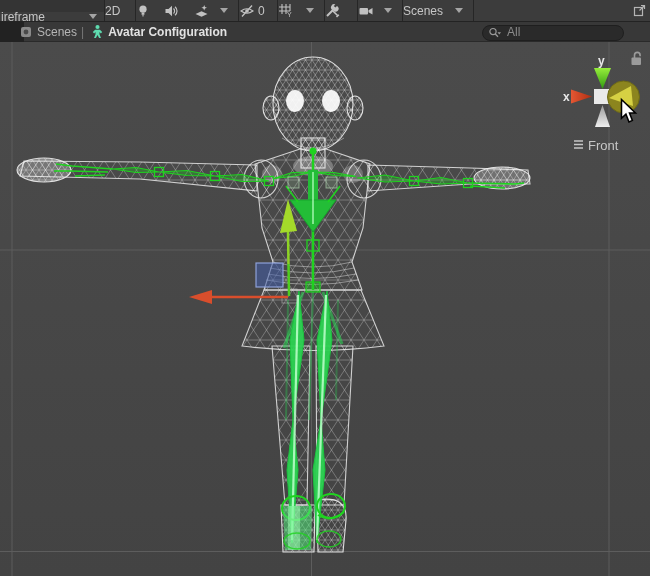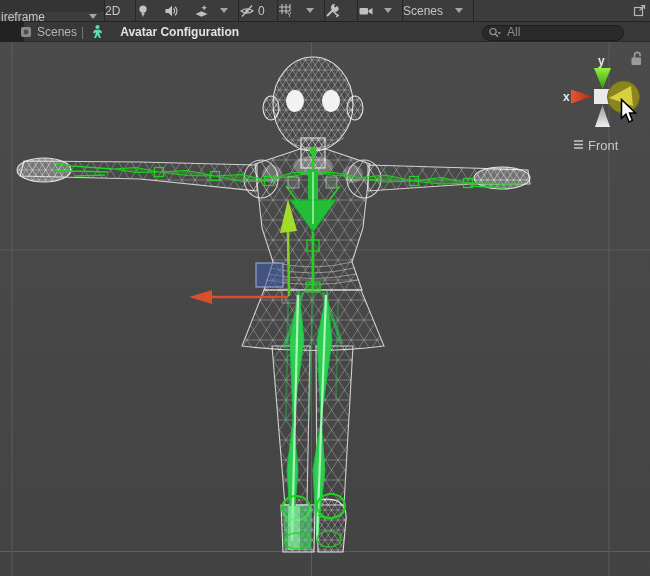--- a/index.html
+++ b/index.html
@@ -25,21 +25,21 @@
     font-family:"Liberation Sans", sans-serif; }
   .search-field input::placeholder { color:#8b8b8b; }
   .search-icon-box { position:absolute; left:6px; top:2px; }
   .popout { width:22px; background:#3c3c3c; display:flex; align-items:center; justify-content:center; }
 
   
   .crumbbar { height:20px; background:#383838; border-bottom:1px solid #2a2a2a;
     display:flex; align-items:center; color:#b5b5b5; font-size:12px; flex:0 0 20px;margin-left:24px; }
   .crumb-scene-icon { margin-left:-5px; margin-right:4px; }
   .crumb-sep { color:#777; margin:0 6px 0 4px; }
-  .crumb-current { color:#e2e2e2; font-weight:bold; display:flex; align-items:center; gap:15px; }
+  .crumb-current { color:#e2e2e2; font-weight:bold; display:flex; align-items:center; gap:3px; }
 
   
   .scene { position:relative; flex:1; background:linear-gradient(#4b4b4b,#434343); }
   .scene svg { display:block; }
 
   .wire  { fill:url(#meshA); stroke:rgba(232,232,232,.85); stroke-width:1.1; }
   .wired { fill:url(#meshB); stroke:rgba(238,238,238,.9);  stroke-width:1.1; }
   .seam  { stroke:rgba(255,255,255,.5); fill:none; stroke-width:.8; }
   .gridline { stroke:#5d5d5d; stroke-width:1; }
   .bone-line { stroke:#1fd31f; fill:none; }

